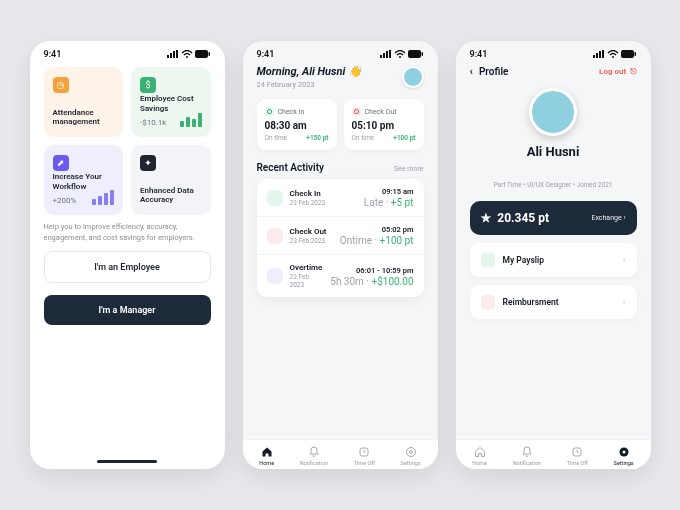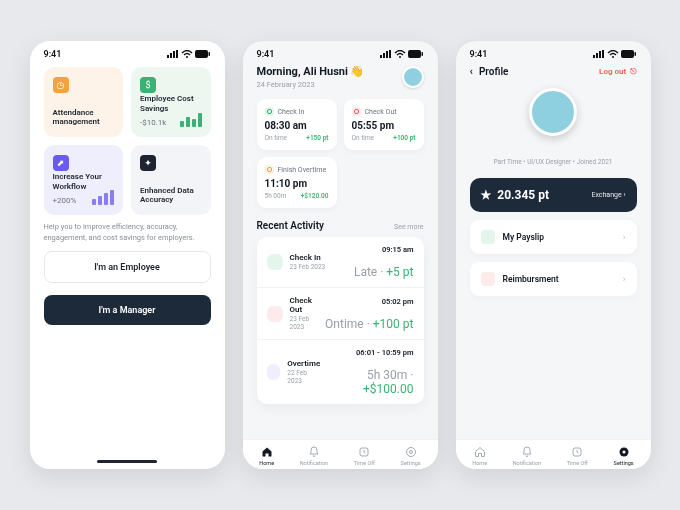--- a/index.html
+++ b/index.html
@@ -24,21 +24,21 @@
   .bars span{ width:4px; border-radius:1px;}
   .bars.green span{background:#3bb273}.bars.purple span{background:#8a7cf5}
   .hero { font-size: 14px; font-weight: 700; color:#131a24; line-height:1.25; margin-top:16px;}
   .sub { font-size: 7.5px; color:#8a8f99; line-height:1.4; margin-top:7px;}
   .btn { border-radius:8px; text-align:center; font-size:9px; font-weight:600; padding:10px 0; margin-top:12px;}
   .btn.dark { background:#1d2a3a; color:#fff;}
   .btn.light { background:#fff; border:1px solid #e5e7eb; color:#1e2430; margin-top:8px;}
   .homebar { width:60px; height:3px; background:#1e2430; border-radius:3px; margin:10px auto 6px;}
   
   .hdr2{display:flex;justify-content:space-between;align-items:center;margin-top:4px;}
-  .greet{font-size:11px;font-weight:700;color:#131a24;}
+  .greet{font-size:11px;font-weight:700;color:#131a24;font-style:italic;}
   .date{font-size:7.5px;color:#9aa0aa;margin-top:2px;}
   .avatar{width:22px;height:22px;border-radius:50%;background:#8ed0e0;border:2px solid #fff;box-shadow:0 1px 3px rgba(0,0,0,.15);}
   .grid2{display:grid;grid-template-columns:1fr 1fr;gap:7px;margin-top:10px;}
   .card{background:#fff;border-radius:9px;padding:8px;box-shadow:0 2px 6px rgba(0,0,0,.04);}
   .card .top{display:flex;gap:4px;align-items:center;font-size:7px;color:#6a7280;}
   .dot{width:9px;height:9px;border-radius:3px;display:inline-block;}
   .d-green{background:#e4f6ec;position:relative}.d-green::after{content:'';position:absolute;inset:2px;border-radius:2px;border:1.5px solid #3bb273}
   .d-red{background:#fdeaea;position:relative}.d-red::after{content:'';position:absolute;inset:2px;border-radius:2px;border:1.5px solid #f05b6d}
   .d-purp{background:#efeefc;position:relative}.d-purp::after{content:'';position:absolute;inset:2px;border-radius:2px;border:1.5px solid #8a7cf5}
   .d-orng{background:#fdf3e3;position:relative}.d-orng::after{content:'';position:absolute;inset:2px;border-radius:2px;border:1.5px solid #f4a23c}
@@ -50,21 +50,21 @@
   .activity{background:#fff;border-radius:10px;margin-top:6px;box-shadow:0 4px 12px rgba(0,0,0,.05);overflow:hidden}
   .ai{display:flex;align-items:center;gap:7px;padding:8px 10px;border-bottom:1px solid #f1f2f5}
   .ai:last-child{border-bottom:none}
   .aicon{width:16px;height:16px;border-radius:6px;}
   .aig{background:#e4f6ec}.air{background:#fdeaea}.aip{background:#efeefc}
   .aimid{flex:1}
   .aimid .t1{font-size:8px;font-weight:600;color:#131a24}
   .aimid .t2{font-size:6.5px;color:#9aa0aa;margin-top:1px}
   .airt{text-align:right}
   .airt .r1{font-size:7.5px;font-weight:600;color:#131a24}
-  .airt .r2{font-size:12px;color:#9aa0aa;margin-top:11px}
+  .airt .r2{font-size:10px;color:#9aa0aa;margin-top:1px}
   .airt .r2 .pt{color:#3bb273}
   .tabbar{display:flex;justify-content:space-around;background:#fff;padding:6px 4px 3px;border-top:1px solid #f1f2f5;margin-top:auto}
   .tab{display:flex;flex-direction:column;align-items:center;gap:2px;font-size:5.5px;color:#9aa0aa}
   .tab.active{color:#131a24}
   .tab svg{width:12px;height:12px}
   
   .hdr3{display:flex;justify-content:space-between;align-items:center;margin-top:4px}
   .hdr3 .ttl{font-size:10px;font-weight:600;color:#131a24;display:flex;align-items:center;gap:6px}
   .logout{font-size:8px;color:#f05b4e;font-weight:600;display:flex;gap:4px;align-items:center}
   .avatar-lg{width:48px;height:48px;border-radius:50%;background:#8ed0e0;border:3px solid #fff;box-shadow:0 3px 8px rgba(0,0,0,.18);margin:10px auto 0}
@@ -192,35 +192,24 @@
         <div class="row">
             <span>On time</span>
             <span class="plus">+150 pt</span>
           </div>
       </div>
       <div class="card">
         <div class="top">
             <span class="dot d-red"></span>
             <span>Check Out</span>
           </div>
-        <div class="big">05:55 pm</div>
+        <div class="big">05:10 pm</div>
         <div class="row">
             <span>On time</span>
             <span class="plus">+100 pt</span>
-          </div>
-      </div>
-      <div class="card">
-        <div class="top">
-            <span class="dot d-orng"></span>
-            <span>Finish Overtime</span>
-          </div>
-        <div class="big">11:10 pm</div>
-        <div class="row">
-            <span>5h 00m</span>
-            <span class="plus">+$120.00</span>
           </div>
       </div>
     </div>
 
     <div class="secthdr">
       <span>Recent Activity</span>
       <span class="more">See more</span>
     </div>
     <div class="activity">
       <div class="ai">
@@ -318,20 +307,21 @@
         <span style="font-size:11px">‹</span>
         <span>Profile</span>
       </div>
       <div class="logout">
         <span>Log out</span>
         <span>⎋</span>
       </div>
     </div>
 
     <div class="avatar-lg"></div>
+    <div class="name">Ali Husni</div>
     <div class="meta">Part Time  •  UI/UX Designer  •  Joined 2021</div>
 
     <div class="ptcard">
       <div class="pts">
           <span>★</span>
           <span>20.345 pt</span>
         </div>
       <div class="exch">Exchange ›</div>
     </div>
 

